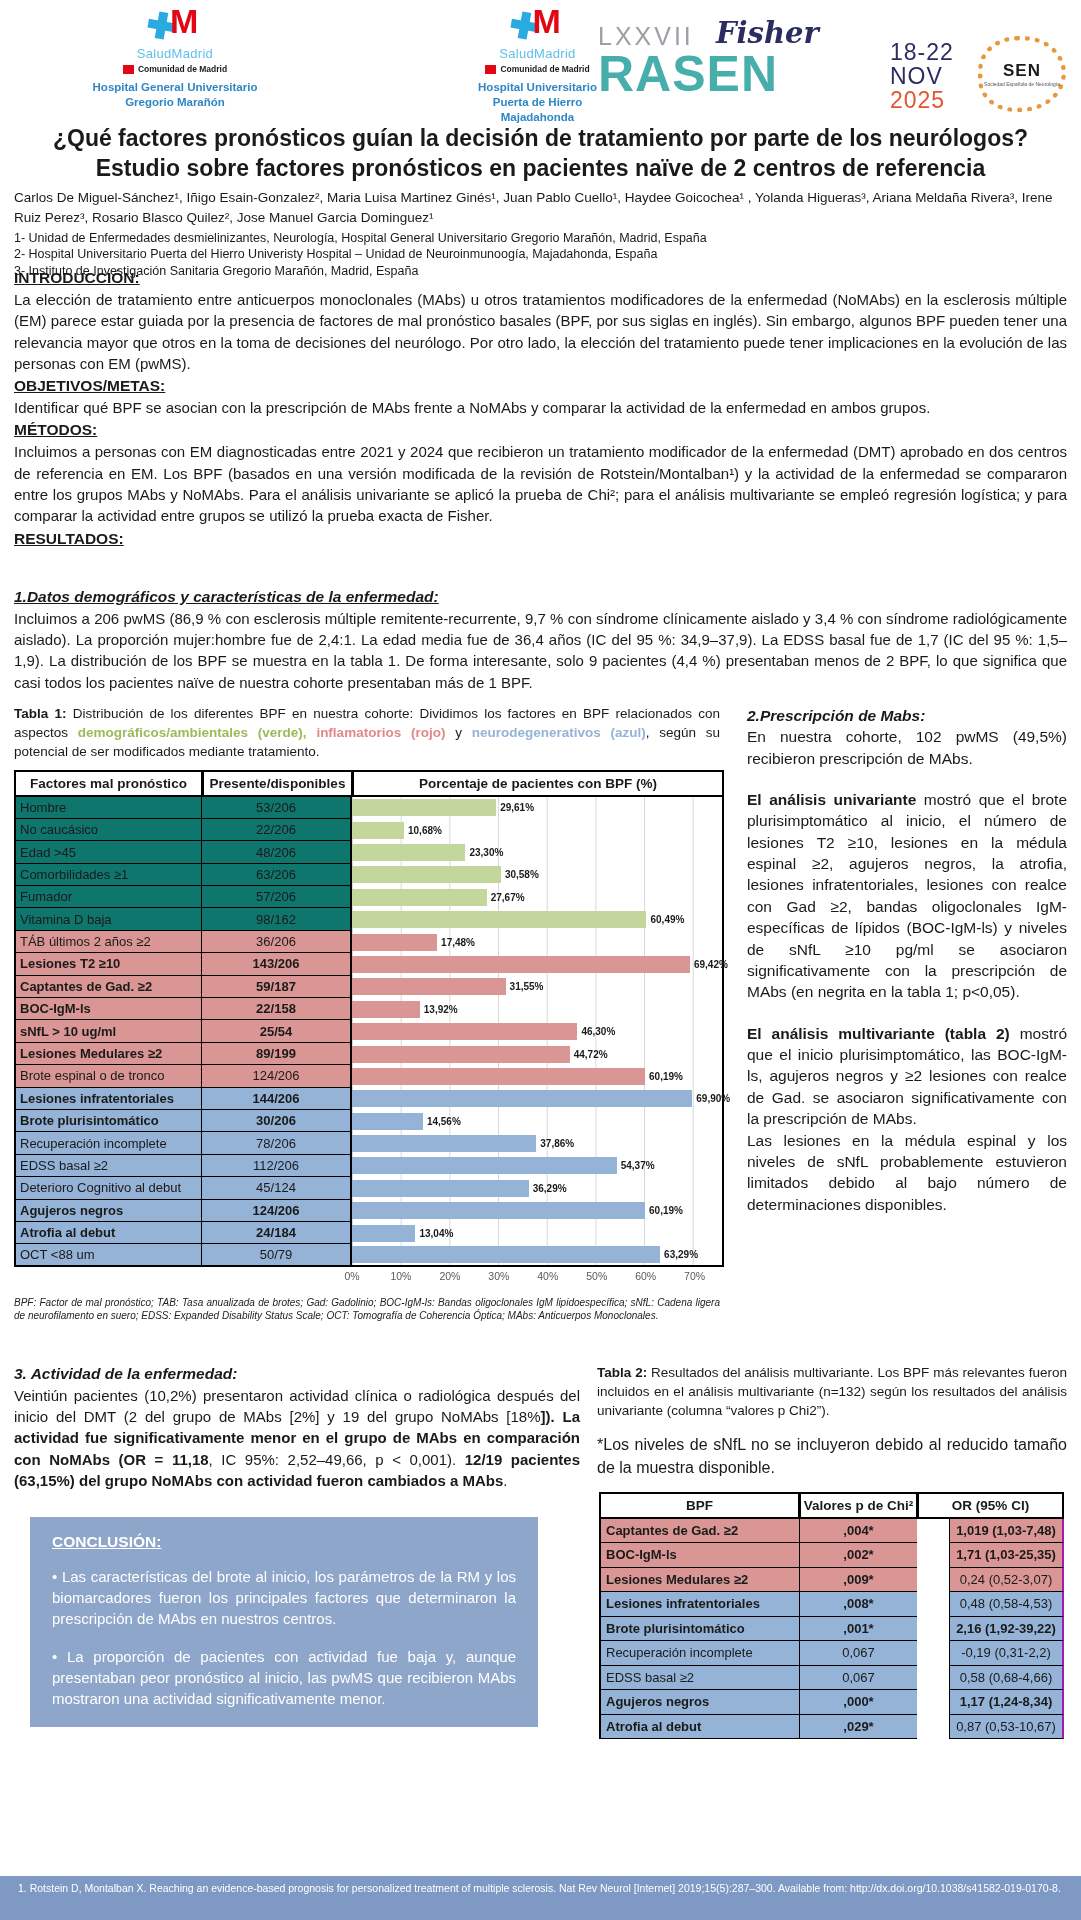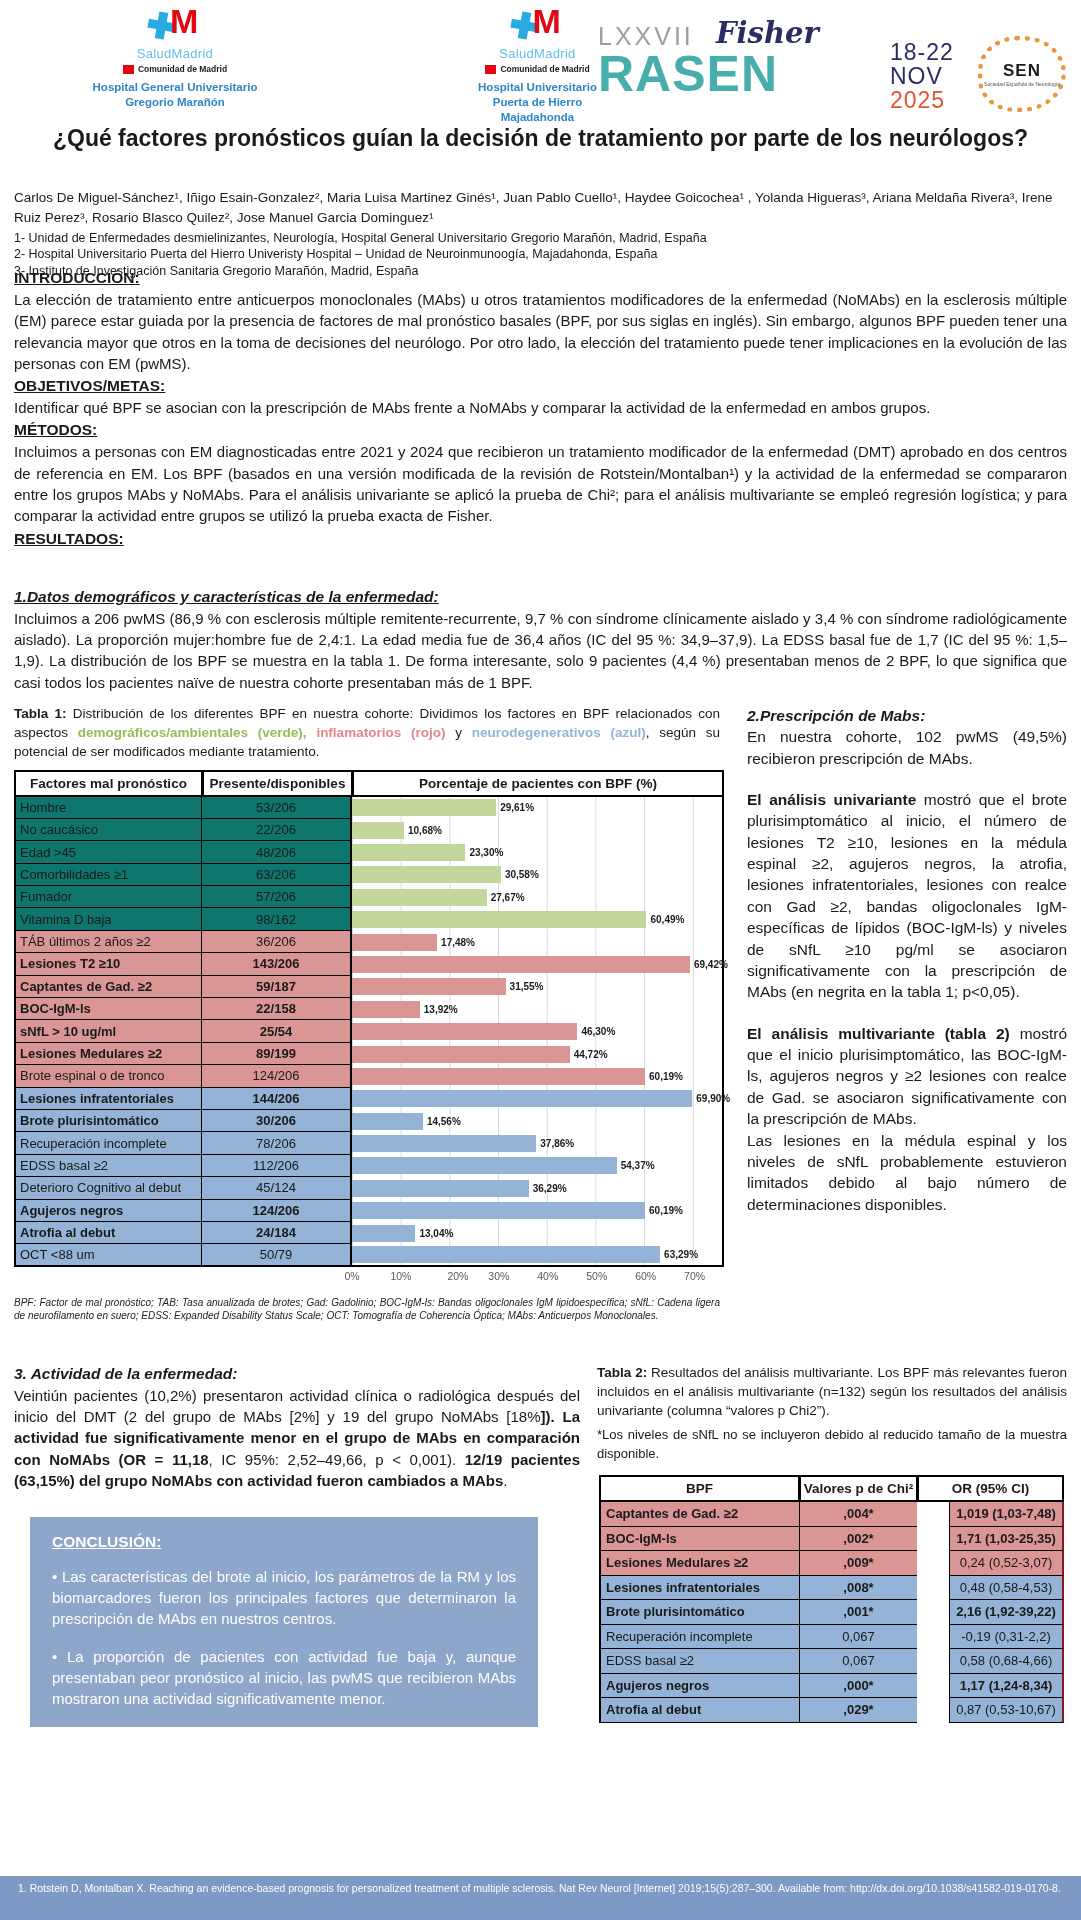--- a/index.html
+++ b/index.html
@@ -87,30 +87,30 @@
   .colB-left { width:566px; }
   .colB-right { width:470px; }
   .actividad-body { font-size:15px; line-height:1.42; text-align:justify; }
 
   .conclusion { background:#8da6ca; color:#fff; width:508px; margin:26px 0 0 16px; padding:16px 22px 18px 22px; }
   .conclusion .c-head { font-size:15.5px; font-weight:bold; text-decoration:underline; margin-bottom:16px; }
   .conclusion .c-item { font-size:15px; line-height:1.38; text-align:justify; }
   .conclusion .c-item + .c-item { margin-top:18px; }
 
   .t2-caption { font-size:13.5px; line-height:1.42; text-align:justify; }
-  .t2-note { font-size:13px; line-height:1.42; text-align:justify; margin-top:6px; }
+  .t2-note { font-size:16px; line-height:1.42; text-align:justify; margin-top:14px; }
   .t2-table { margin-top:12px; margin-left:2px; }
   .t2-head, .t2-row { display:grid; grid-template-columns:200px 118px 147px; }
   .t2-hcell { border:2px solid #000; border-right-width:1px; font-weight:bold; font-size:13.5px; text-align:center; padding:4px 2px; background:#fff; }
   .t2-hcell:last-child { border-right-width:2px; }
   .t2-row { height:24.5px; }
   .t2-cell { border-left:1px solid #000; border-bottom:1px solid #000; font-size:13px;
              display:flex; align-items:center; justify-content:center; }
   .t2-cell.first { border-left:2px solid #000; justify-content:flex-start; padding-left:5px; }
-  .t2-cell.last { border-right:2px solid #7f1d1d;margin-left:32px; }
+  .t2-cell.last { border-right:2px solid #a21caf;margin-left:32px; }
   .bold { font-weight:bold; }
 
   
   .footer { position:absolute; left:0; bottom:0; width:100%; height:44px; background:#7e99c4;
             color:#fff; font-size:10.5px; line-height:1.5; padding:5px 18px; }
 </style>
 </head>
 <body>
 
 <div class="page">
@@ -157,20 +157,21 @@
     </div>
 
     <div class="sen">
       <div class="sen-acr">SEN</div>
       <div class="sen-sub">Sociedad Española de Neurología</div>
     </div>
   </div>
 
   <div class="title">
     <div>¿Qué factores pronósticos guían la decisión de tratamiento por parte de los neurólogos?</div>
+    <div>Estudio sobre factores pronósticos en pacientes naïve de 2 centros de referencia</div>
   </div>
   <div class="authors">Carlos De Miguel-Sánchez¹, Iñigo Esain-Gonzalez², Maria Luisa Martinez Ginés¹, Juan Pablo Cuello¹, Haydee Goicochea¹ , Yolanda Higueras³, Ariana Meldaña Rivera³, Irene Ruiz Perez³, Rosario Blasco Quilez², Jose Manuel Garcia Dominguez¹</div>
   <div class="affils">
       <div>1- Unidad de Enfermedades desmielinizantes, Neurología, Hospital General Universitario Gregorio Marañón, Madrid, España</div>
       <div>2- Hospital Universitario Puerta del Hierro Univeristy Hospital – Unidad de Neuroinmunoogía, Majadahonda, España</div>
       <div>3- Instituto de Investigación Sanitaria Gregorio Marañón, Madrid, España</div>
     </div>
 
   <div class="content">
 
@@ -363,21 +364,21 @@
               <div class="t1-cell t1-value g-blue">50/79</div>
               <div class="t1-barcell">
                 <div class="t1-bar" style="width: 83.2763%; background: rgb(149, 179, 215);"></div>
                 <span class="t1-barlabel">63,29%</span>
               </div>
             </div>
           </div>
         <div class="t1-axis">
             <span style="left: 0%;">0%</span>
             <span style="left: 13.1579%;">10%</span>
-            <span style="left: 26.3158%; margin-left: 8px;">20%</span>
+            <span style="left: 26.3158%;">20%</span>
             <span style="left: 39.4737%;">30%</span>
             <span style="left: 52.6316%;">40%</span>
             <span style="left: 65.7895%;">50%</span>
             <span style="left: 78.9474%;">60%</span>
             <span style="left: 92.1053%;">70%</span>
           </div>
         <div class="t1-footnote">BPF: Factor de mal pronóstico; TAB: Tasa anualizada de brotes; Gad: Gadolinio; BOC-IgM-ls: Bandas oligoclonales IgM lipidoespecífica; sNfL: Cadena ligera de neurofilamento en suero; EDSS: Expanded Disability Status Scale; OCT: Tomografía de Coherencia Óptica; MAbs: Anticuerpos Monoclonales.</div>
       </div>
 
       <div class="colA-right">

